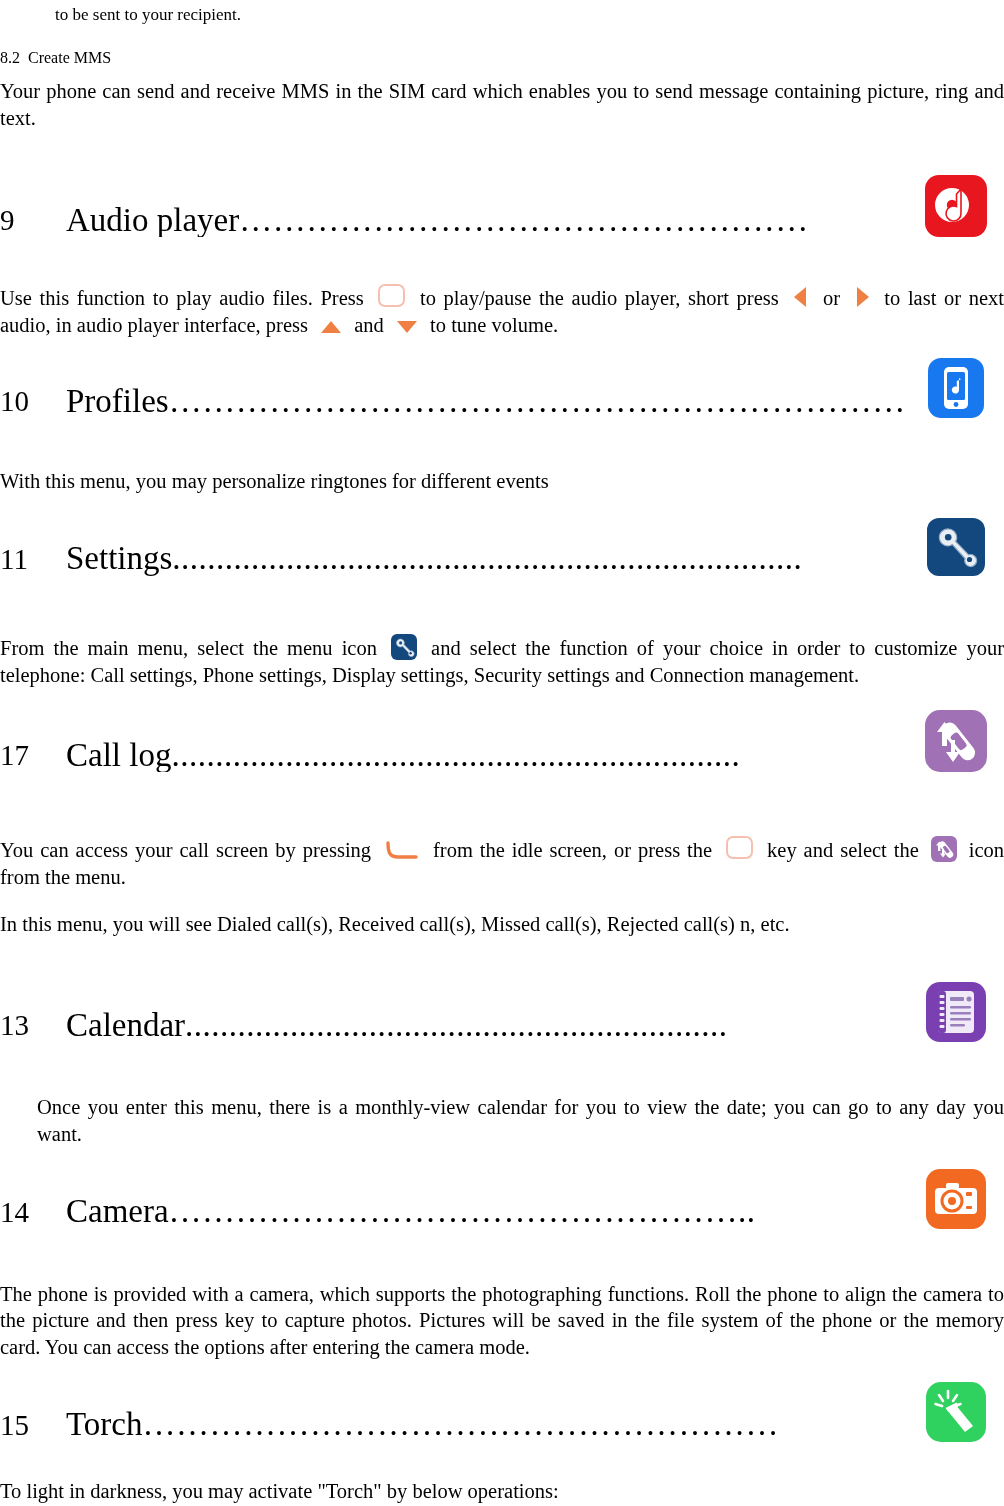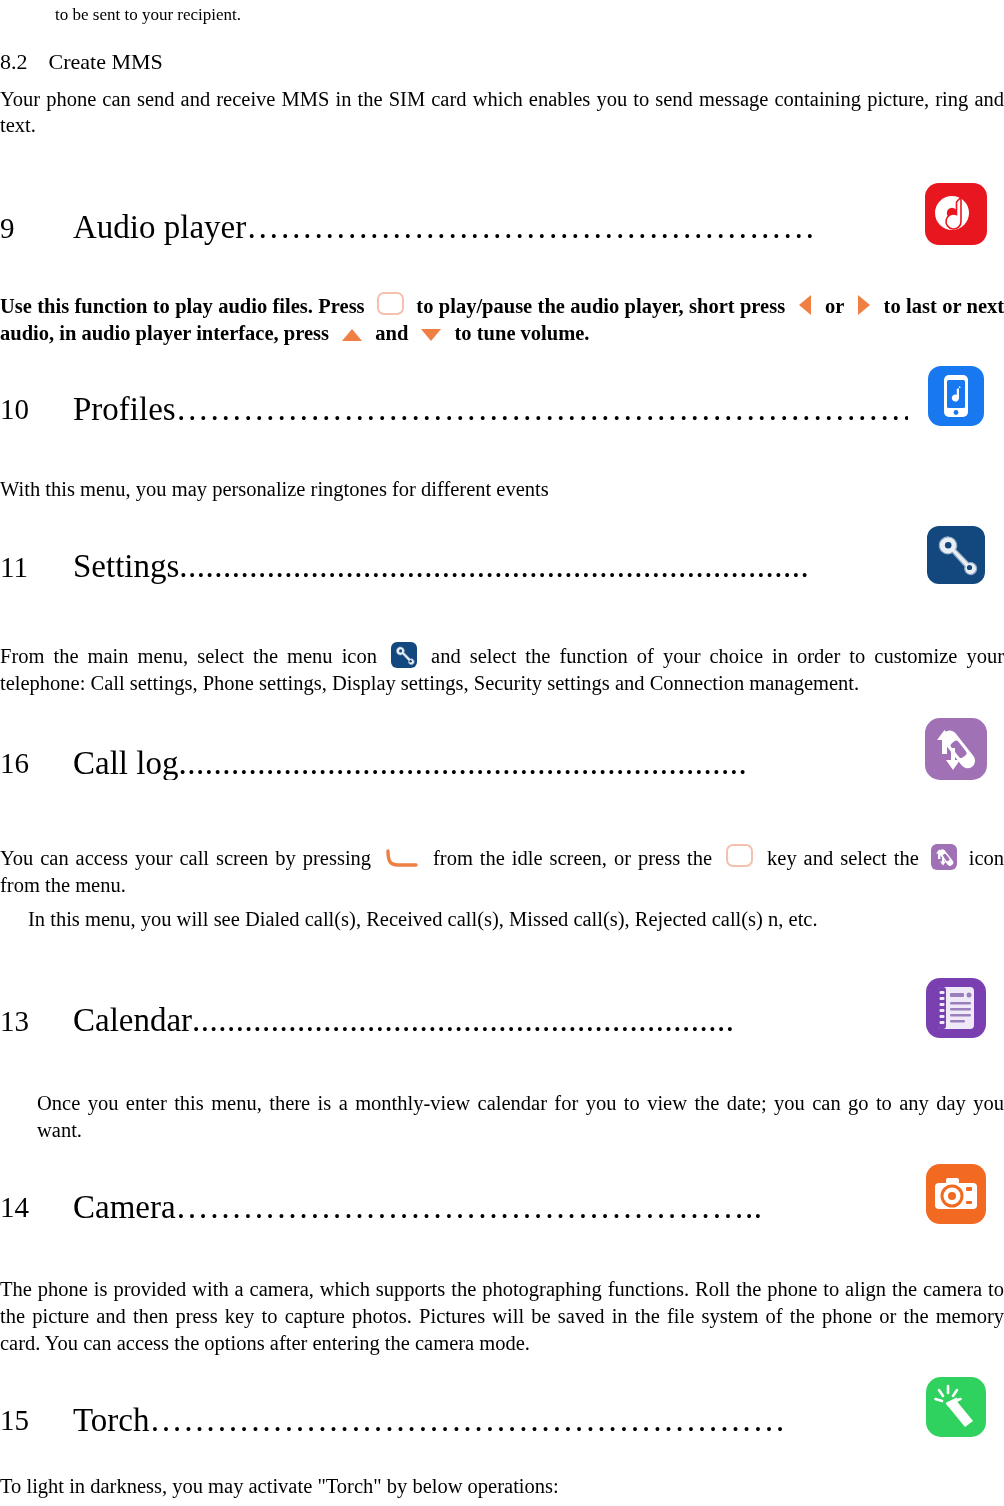--- a/index.html
+++ b/index.html
@@ -34,25 +34,25 @@
   .para.noj { text-align: left; }
   .indent-line {
     font-size: 17px;
     line-height: 1.30;
     padding-left: 55px;
     margin: 0;
   }
 
   
   .subhead {
-    font-size: 22px;
+    font-size: 16px;
     line-height: 1.3;
     margin: 0;
     display: flex;
-    gap: 21px;
+    gap: 8px;
   }
 
   
   .chapter {
     display: flex;
     align-items: flex-end;
     width: 100%;
     margin: 0;
   }
   .chapter .num {
@@ -66,21 +66,20 @@
     flex: 1 1 auto;
     display: flex;
     align-items: baseline;
     min-width: 0;
     overflow: hidden;
   }
   .chapter .title {
     font-size: 33px;
     line-height: 1.05;
     white-space: nowrap;
-    margin-left: 7px;
   }
   .chapter .leader {
     flex: 1 1 auto;
     overflow: hidden;
     white-space: nowrap;
     font-size: 33px;
     letter-spacing: 0.5px;
     line-height: 1.05;
   }
   .chapter .icon-slot {
@@ -164,21 +163,21 @@
       <span class="app-icon halo" style="background:#e8161f;">
         <svg viewBox="0 0 62 62" xmlns="http://www.w3.org/2000/svg">
           <circle cx="27" cy="30" r="17" fill="#ffffff"></circle>
           <circle cx="27" cy="30" r="5.2" fill="#e8161f"></circle>
           <path d="M36 14 L36 38 A7.5 7.5 0 1 1 31.5 31.6 L31.5 19 Z" fill="#ffffff" stroke="#e8161f" stroke-width="1.6"></path>
         </svg>
       </span>
     </div>
   </div>
 
-  <div class="para" style="margin-top:47px;font-weight:bold;">
+  <div class="para" style="margin-top:47px;">
     <span>Use this function to play audio files. Press</span>
     <span class="key-ok"></span>
     <span>to play/pause the audio player, short press</span>
     <span class="tri">
       <svg width="17" height="22" viewBox="0 0 17 22">
           <path d="M14 1 L14 21 L2 11 Z" fill="#ef7f42"></path>
         </svg>
     </span>
     <span>or</span>
     <span class="tri">
@@ -248,21 +247,21 @@
           <path d="M10 5 a4 4 0 1 0 1.6 7.3 L17.6 18.7 a2.9 2.9 0 1 0 1.7 -1.7 L13 10.6 A4 4 0 0 0 10 5 Z"></path>
         </g>
         <circle cx="9.6" cy="8.9" r="1.55" fill="#12487e"></circle>
         <circle cx="19.6" cy="19.3" r="1.2" fill="#12487e"></circle>
       </svg>
     </span>
     <span>and select the function of your choice in order to customize your telephone: Call settings, Phone settings, Display settings, Security settings and Connection management.</span>
   </div>
 
   <div class="chapter" style="margin-top:22px;">
-    <div class="num">16</div>
+    <div class="num">17</div>
     <div class="title-wrap">
       <span class="title">Call log</span>
       <span class="leader">.................................................................</span>
     </div>
     <div class="icon-slot">
       <span class="app-icon halo" style="background:#a071b5;width:62px;height:62px;border-radius:15px;">
         <svg viewBox="0 0 62 62" xmlns="http://www.w3.org/2000/svg">
           <g transform="rotate(-38 34 31)">
             <rect x="26" y="9" width="15" height="44" rx="7.5" fill="#ffffff"></rect>
             <rect x="29" y="22" width="9" height="18" rx="3" fill="#a071b5"></rect>
@@ -289,21 +288,21 @@
         <g transform="rotate(-38 15 13)">
           <rect x="11.5" y="4" width="6.5" height="19" rx="3.2" fill="#ffffff"></rect>
           <rect x="13" y="9.5" width="3.6" height="8" rx="1.3" fill="#a071b5"></rect>
         </g>
         <path d="M7 15 L7 9.5 L5 9.5 L8.2 5.5 L11.4 9.5 L9.4 9.5 L9.4 15 Z" fill="#ffffff"></path>
         <path d="M11 12.5 L11 17.5 L9 17.5 L12 21.5 L15 17.5 L13 17.5 L13 12.5 Z" fill="#ffffff"></path>
       </svg>
     </span>
     <span>icon from the menu.</span>
   </div>
-  <div class="para noj" style="margin-top:8px;padding-left:28px;">In this menu, you will see Dialed call(s), Received call(s), Missed call(s), Rejected call(s) n, etc.</div>
+  <div class="para noj" style="margin-top:20px;">In this menu, you will see Dialed call(s), Received call(s), Missed call(s), Rejected call(s) n, etc.</div>
 
   <div class="chapter" style="margin-top:45px;">
     <div class="num">13</div>
     <div class="title-wrap">
       <span class="title">Calendar</span>
       <span class="leader">..............................................................</span>
     </div>
     <div class="icon-slot">
       <span class="app-icon halo" style="background:#7a3fb0;width:60px;height:60px;border-radius:14px;">
         <svg viewBox="0 0 60 60" xmlns="http://www.w3.org/2000/svg">

